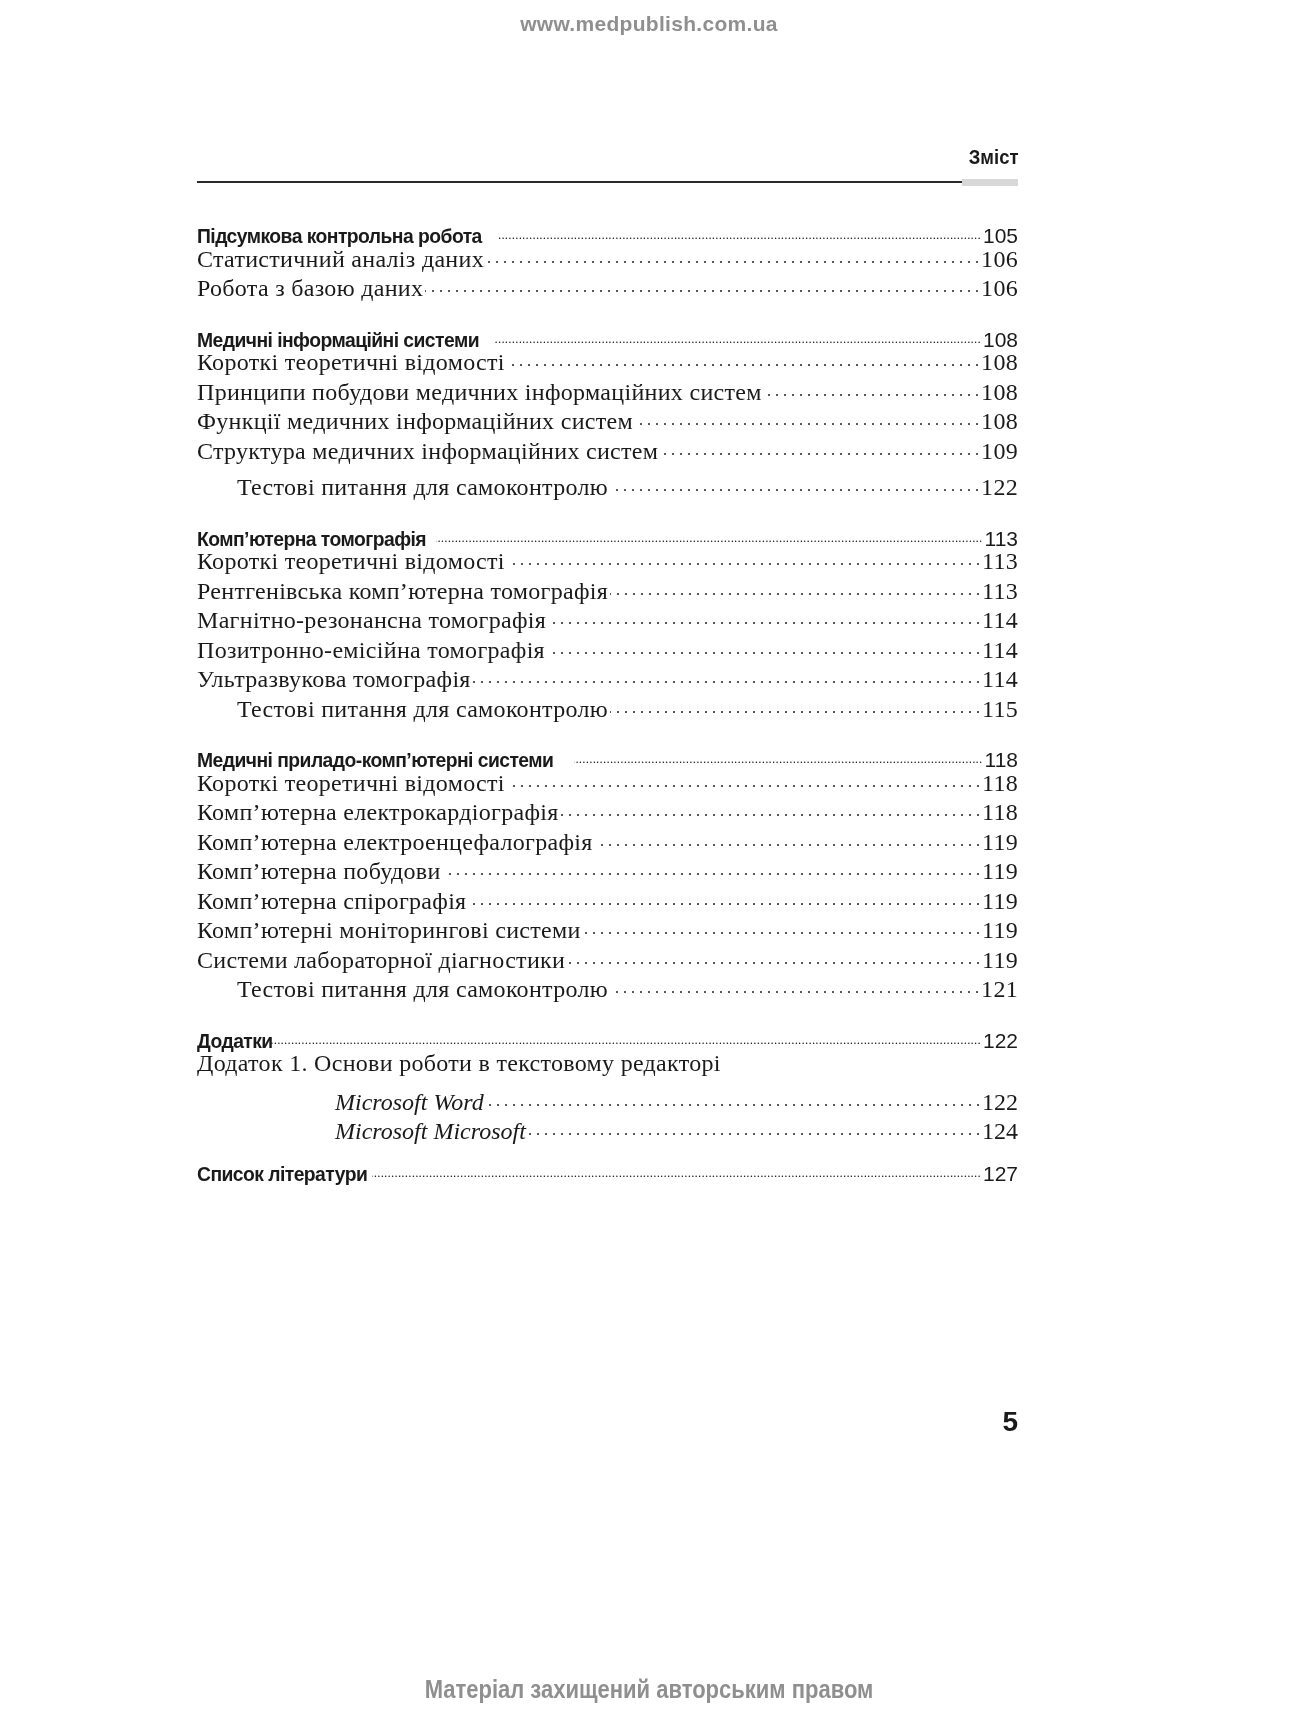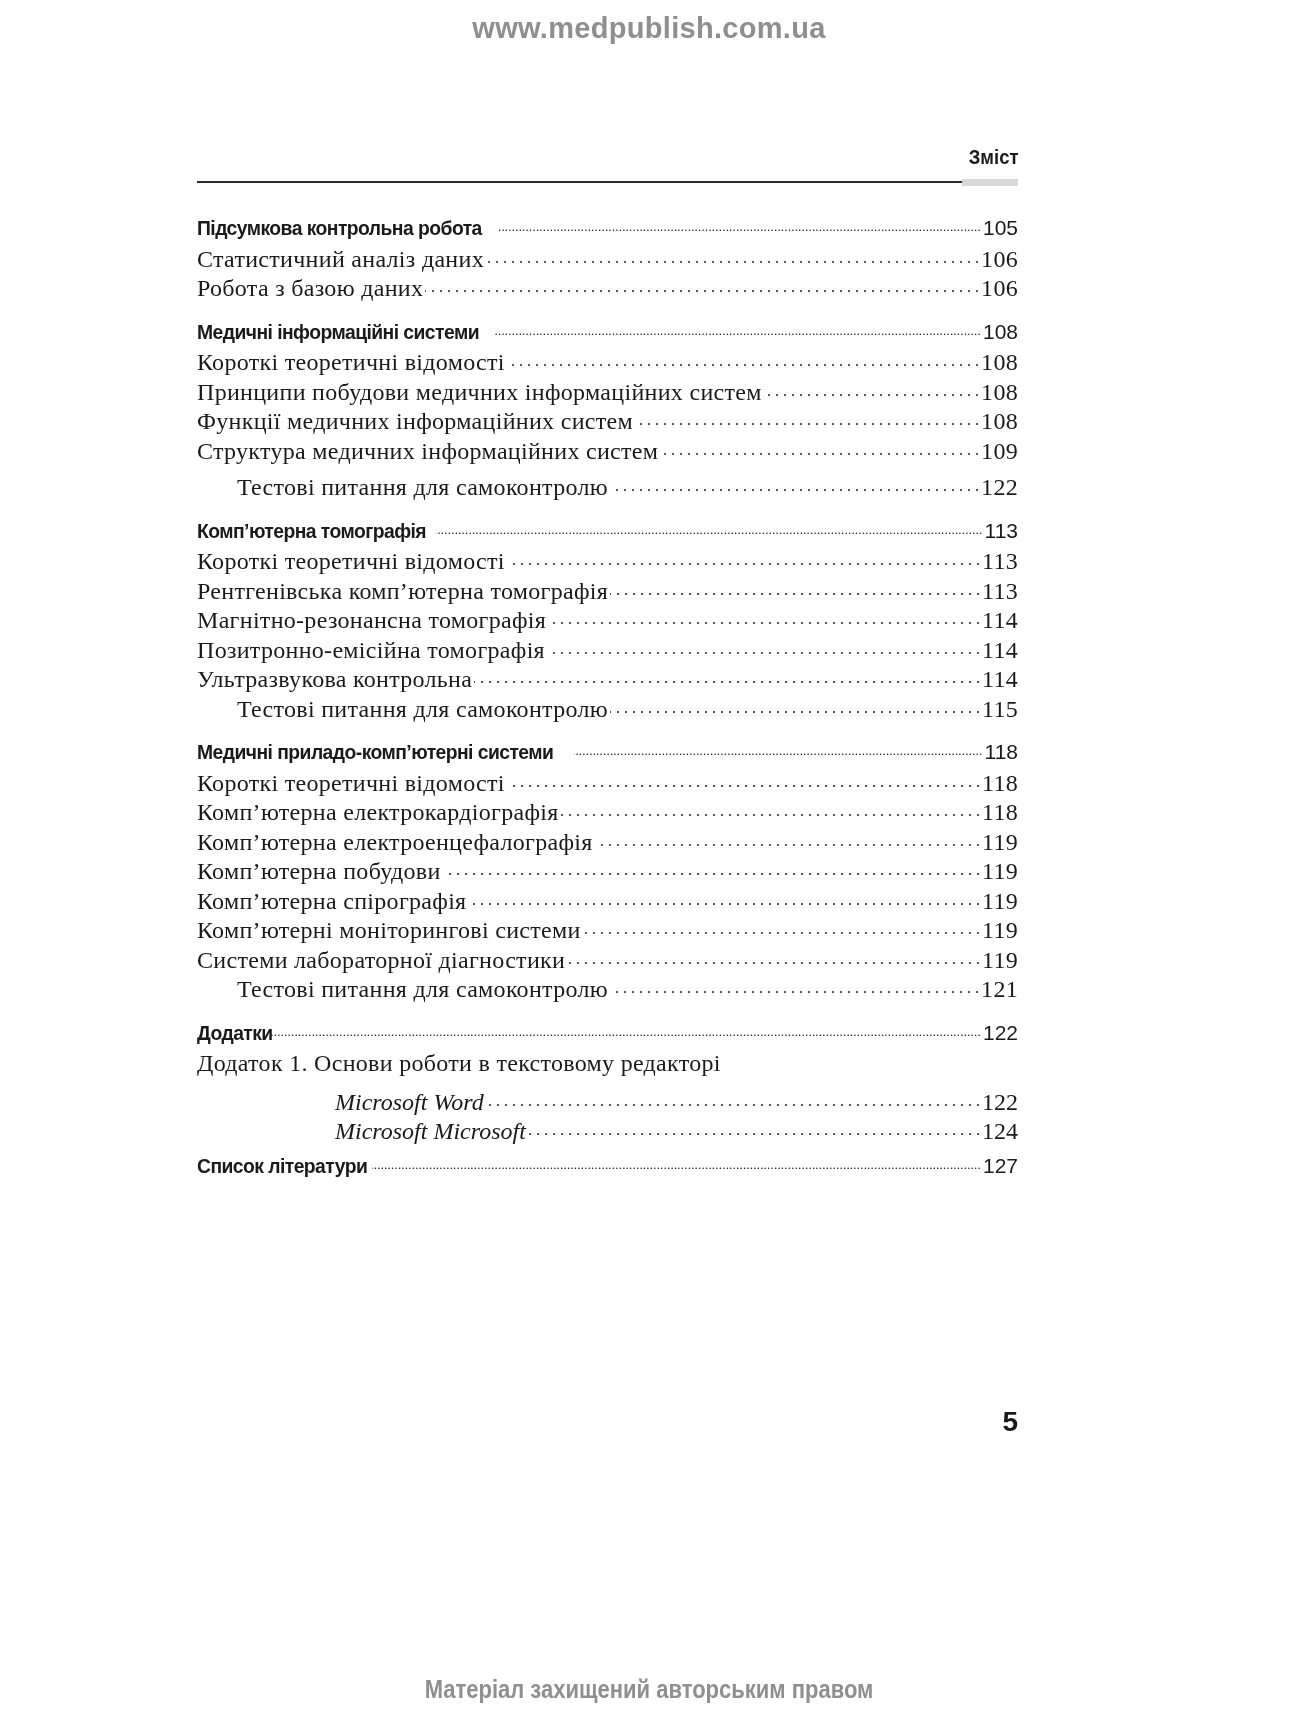--- a/index.html
+++ b/index.html
@@ -15,21 +15,21 @@
     color: #1a1a1a;
   }
   .watermark-top {
     position: absolute;
     top: 12px;
     left: 0;
     width: 1298px;
     text-align: center;
     font-family: "Liberation Sans", sans-serif;
     font-weight: bold;
-    font-size: 29px;
+    font-size: 21px;
     color: #8f8f8f;
     letter-spacing: 0.3px;
   }
   .watermark-bottom {
     position: absolute;
     top: 1675px;
     left: 0;
     width: 1298px;
     text-align: center;
     font-family: "Liberation Sans", sans-serif;
@@ -119,20 +119,21 @@
     letter-spacing: -0.6px;
     display: inline-block;
     transform: scaleX(0.92);
     transform-origin: left center;
     margin-right: -12px;
   }
   .toc-row.heading .page {
     font-family: "Liberation Sans", sans-serif;
     font-size: 21px;
     color: #1a1a1a;
+    margin-top: 8px;
   }
   
   .toc-row.sub .title,
   .toc-row.sub .page {
     font-family: "Liberation Serif", serif;
     font-size: 24px;
     letter-spacing: 0.3px;
   }
   .toc-row.indent .title {
     padding-left: 40px;
@@ -243,21 +244,21 @@
     <span class="title">Магнітно-резонансна томографія</span>
     <span class="leader"></span>
     <span class="page">114</span>
   </div>
   <div class="toc-row sub">
     <span class="title">Позитронно-емісійна томографія</span>
     <span class="leader"></span>
     <span class="page">114</span>
   </div>
   <div class="toc-row sub">
-    <span class="title">Ультразвукова контрольна</span>
+    <span class="title">Ультразвукова томографія</span>
     <span class="leader"></span>
     <span class="page">114</span>
   </div>
   <div class="toc-row sub indent">
     <span class="title">Тестові питання для самоконтролю</span>
     <span class="leader"></span>
     <span class="page">115</span>
   </div>
 
   <div class="toc-row heading gap-before">

